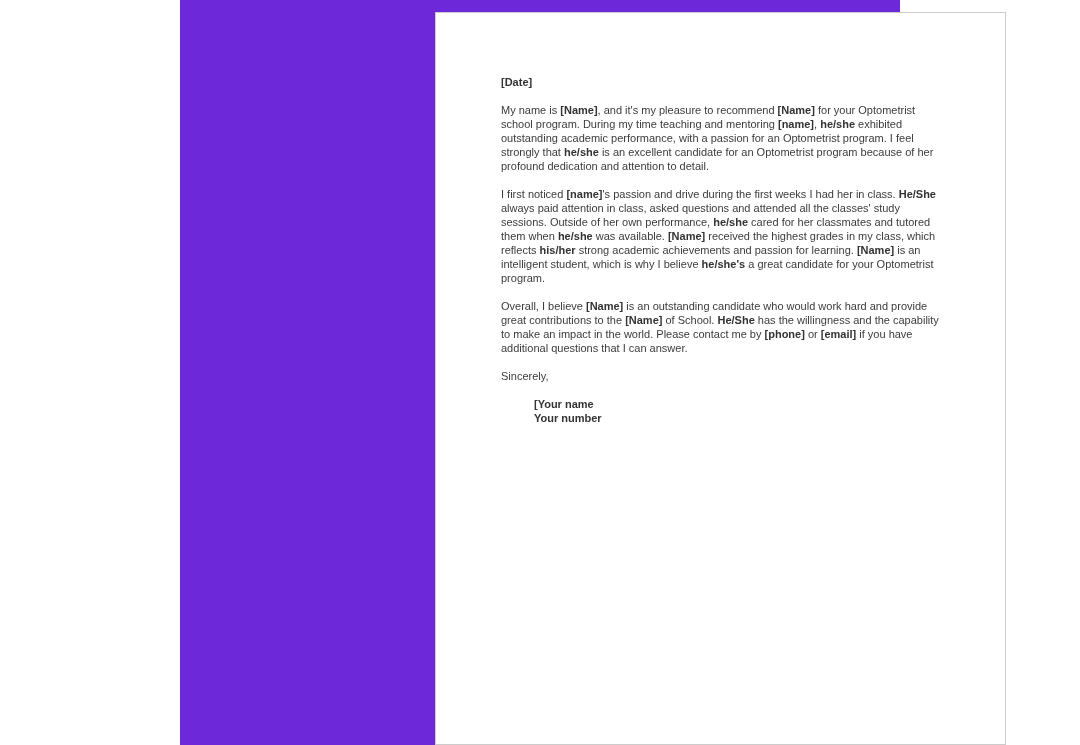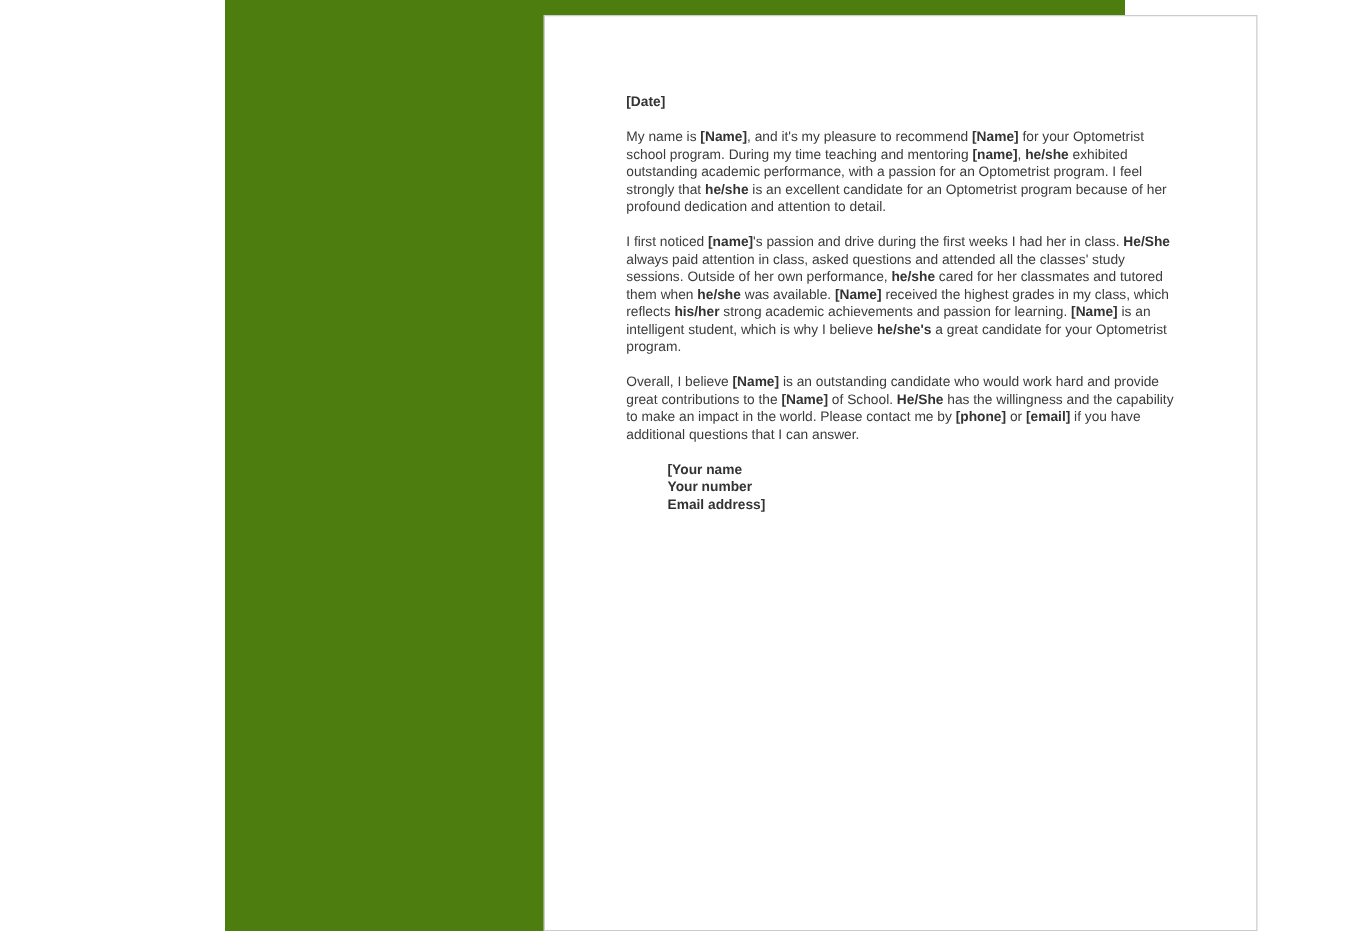--- a/index.html
+++ b/index.html
@@ -11,21 +11,21 @@
     font-family: "Liberation Sans", sans-serif;
     position: relative;
     overflow: hidden;
   }
   .viewer {
     position: absolute;
     left: 180px;
     top: 0;
     width: 720px;
     height: 745px;
-    background: #4d7c0f;
+    background: #6d28d9;
   }
   .paper {
     position: absolute;
     left: 255px;
     top: 12px;
     width: 571px;
     height: 733px;
     background: #ffffff;
     border: 1px solid #cccccc;
   }
@@ -50,18 +50,18 @@
 </head>
 <body>
 
 <div class="viewer">
   <div class="paper">
     <div class="content">
         <p class="para"><b>[Date]</b></p>
         <p class="para"><span>My name is </span><b>[Name]</b><span>, and it's my pleasure to recommend </span><b>[Name]</b><span> for your Optometrist school program. During my time teaching and mentoring </span><b>[name]</b><span>, </span><b>he/she</b><span> exhibited outstanding academic performance, with a passion for an Optometrist program. I feel strongly that </span><b>he/she</b><span> is an excellent candidate for an Optometrist program because of her profound dedication and attention to detail.</span></p>
         <p class="para"><span>I first noticed </span><b>[name]</b><span>'s passion and drive during the first weeks I had her in class. </span><b>He/She</b><span> always paid attention in class, asked questions and attended all the classes' study sessions. Outside of her own performance, </span><b>he/she</b><span> cared for her classmates and tutored them when </span><b>he/she</b><span> was available. </span><b>[Name]</b><span> received the highest grades in my class, which reflects </span><b>his/her</b><span> strong academic achievements and passion for learning. </span><b>[Name]</b><span> is an intelligent student, which is why I believe </span><b>he/she's</b><span> a great candidate for your Optometrist program.</span></p>
         <p class="para"><span>Overall, I believe </span><b>[Name]</b><span> is an outstanding candidate who would work hard and provide great contributions to the </span><b>[Name]</b><span> of School. </span><b>He/She</b><span> has the willingness and the capability to make an impact in the world. Please contact me by </span><b>[phone]</b><span> or </span><b>[email]</b><span> if you have additional questions that I can answer.</span></p>
+        <p class="para"><span>Sincerely,</span></p>
         <p class="para tight"><b>[Your name</b></p>
         <p class="para tight"><b>Your number</b></p>
-        <p class="para tight"><b>Email address]</b></p>
       </div>
   </div>
 </div>
 
 </body></html>

